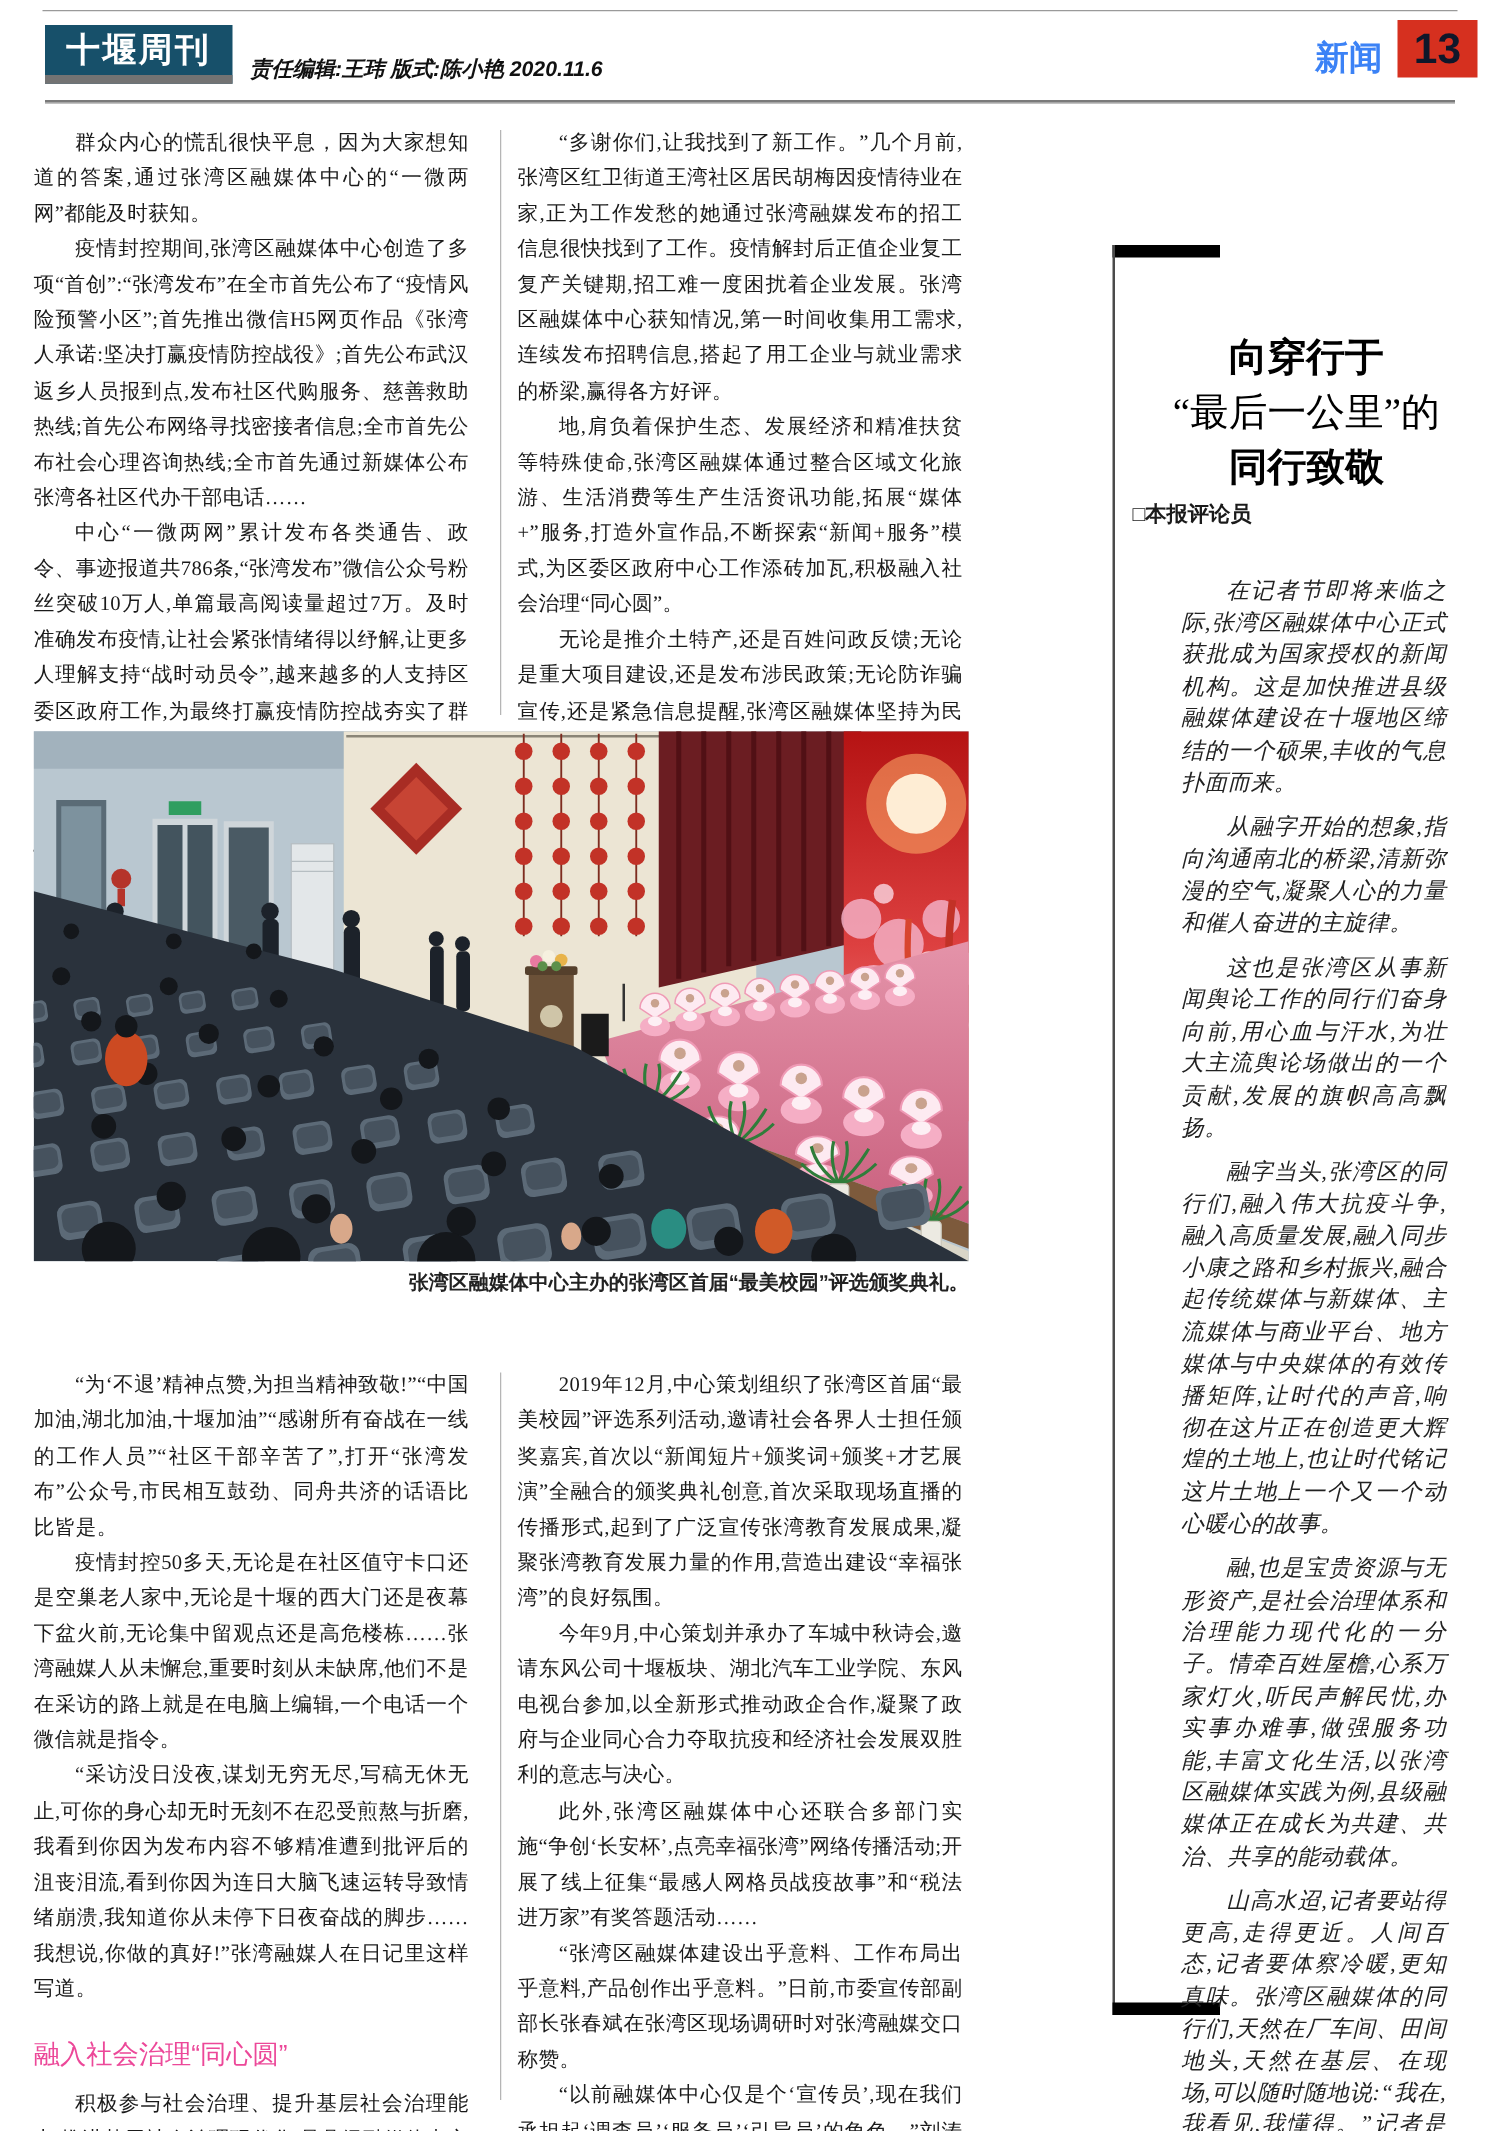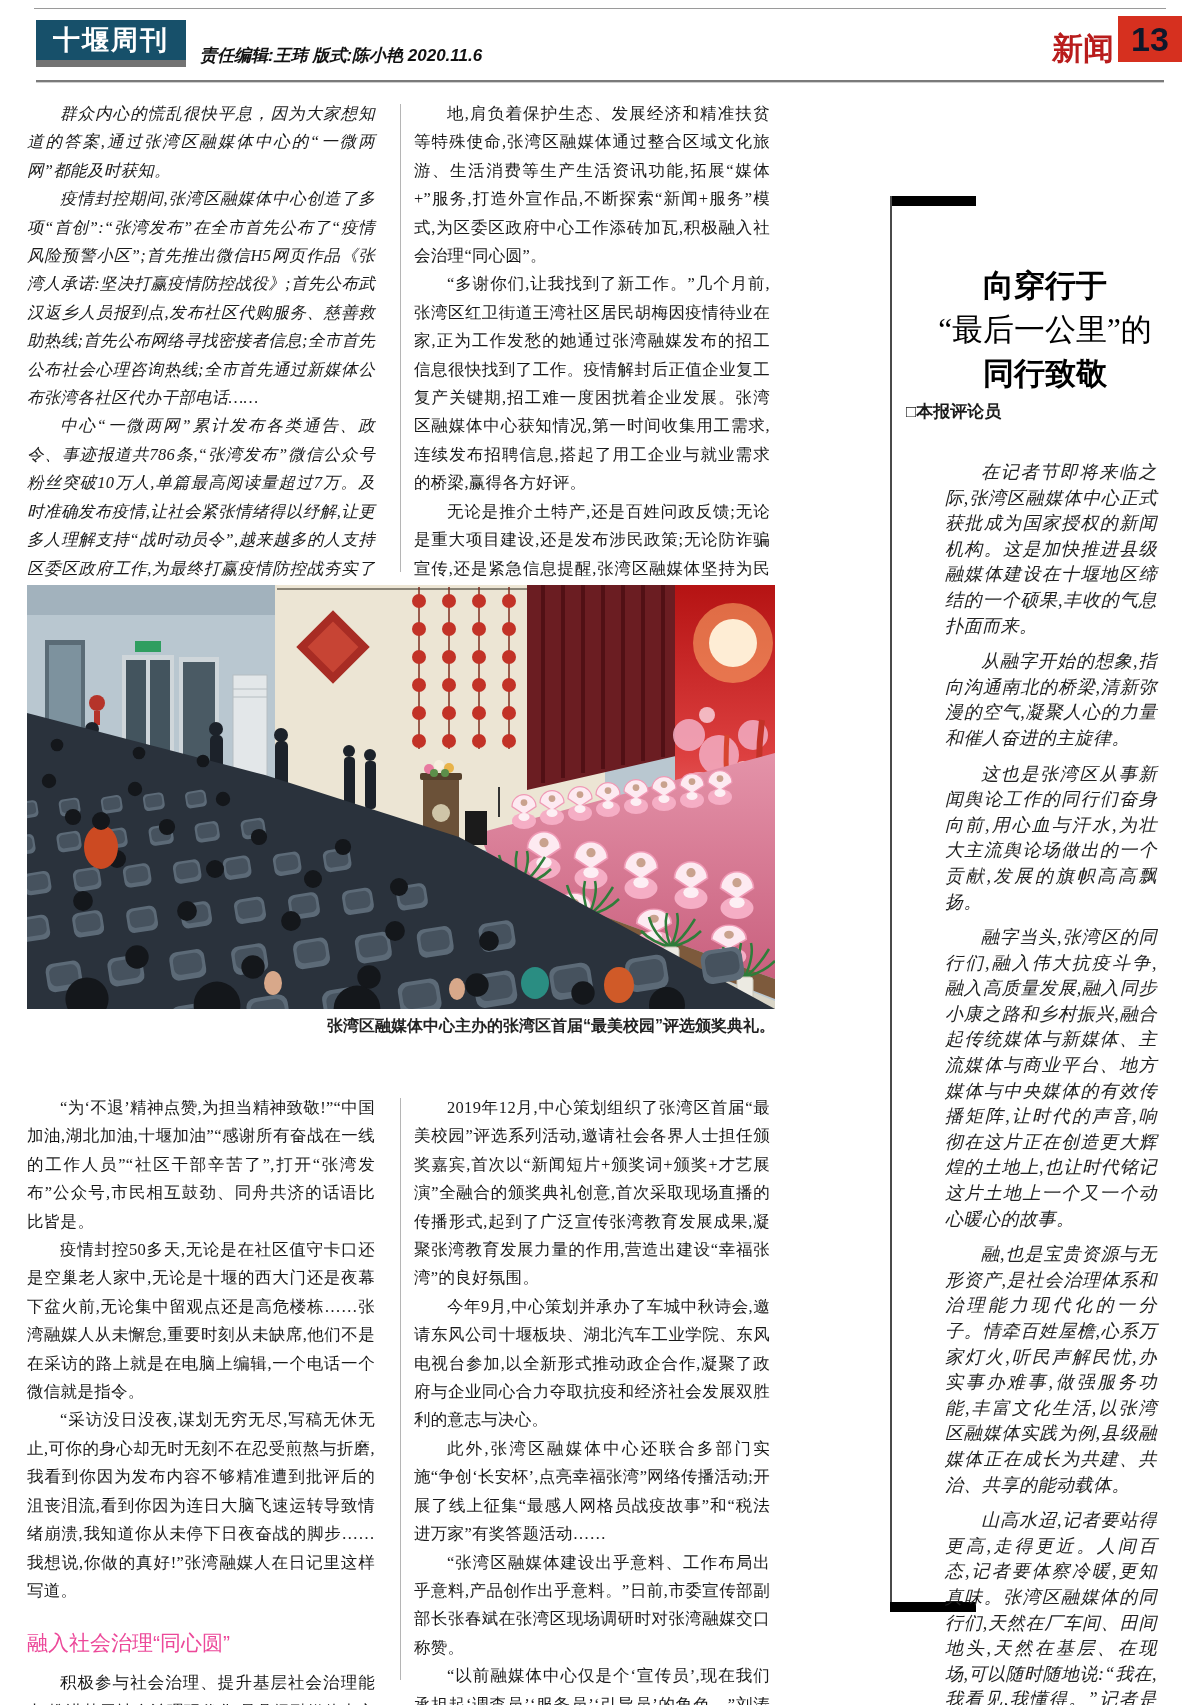--- a/index.html
+++ b/index.html
@@ -8,21 +8,21 @@
   .abs{position:absolute;}
   
   .topline{left:34px;top:8px;width:1132px;height:1px;background:#9a9a9a;}
   .masthead{left:36px;top:20px;width:150px;height:40px;background:#17506a;border-bottom:7px solid #737373;
             display:flex;align-items:center;justify-content:center;}
   .masthead span{color:#fff;font-weight:bold;font-size:27px;letter-spacing:2px;
             font-family:"Liberation Sans","DejaVu Sans",sans-serif;}
   .editorline{left:200px;top:44px;font-family:"Liberation Sans","DejaVu Sans",sans-serif;
             font-weight:bold;font-style:italic;font-size:17px;color:#111;}
   .sectionlabel{left:1052px;top:28px;font-family:"Liberation Sans","DejaVu Sans",sans-serif;
-            font-weight:bold;font-size:31px;color:#b91c1c;}
+            font-weight:bold;font-size:27px;color:#3b82f6;}
   .pagenumbox{left:1118px;top:16px;width:64px;height:46px;background:#d6301f;
             display:flex;align-items:center;justify-content:center;}
   .pagenumbox span{color:#0f172a;font-weight:bold;font-size:34px;font-family:"Liberation Sans","DejaVu Sans",sans-serif;}
   .headrule{left:36px;top:80px;width:1128px;height:2px;background:#7a7a7a;border-bottom:1px solid #cfcfcf;}
   
   .col{text-align:justify;}
   .body-p{margin:0;font-size:16.5px;line-height:28.4px;text-indent:2em;letter-spacing:.3px;}
   .vdiv{width:1px;background:#b5b5b5;}
   .subhead{margin:24px 0 12px 0;font-family:"Liberation Sans","DejaVu Sans",sans-serif;
            font-weight:normal;font-size:21px;text-indent:0;color:#ec4899;}
@@ -51,30 +51,30 @@
   <div class="abs masthead">
     <span>十堰周刊</span>
   </div>
   <div class="abs editorline">责任编辑:王玮  版式:陈小艳  2020.11.6</div>
   <div class="abs sectionlabel">新闻</div>
   <div class="abs pagenumbox">
     <span>13</span>
   </div>
   <div class="abs headrule"></div>
 
-  <div class="abs col" style="left:27px;top:100px;width:348px;font-style:italic;">
+  <div class="abs col" style="left:27px;top:100px;width:348px;">
     <p class="body-p">群众内心的慌乱很快平息，因为大家想知道的答案,通过张湾区融媒体中心的“一微两网”都能及时获知。</p>
     <p class="body-p">疫情封控期间,张湾区融媒体中心创造了多项“首创”:“张湾发布”在全市首先公布了“疫情风险预警小区”;首先推出微信H5网页作品《张湾人承诺:坚决打赢疫情防控战役》;首先公布武汉返乡人员报到点,发布社区代购服务、慈善救助热线;首先公布网络寻找密接者信息;全市首先公布社会心理咨询热线;全市首先通过新媒体公布张湾各社区代办干部电话……</p>
     <p class="body-p">中心“一微两网”累计发布各类通告、政令、事迹报道共786条,“张湾发布”微信公众号粉丝突破10万人,单篇最高阅读量超过7万。及时准确发布疫情,让社会紧张情绪得以纾解,让更多人理解支持“战时动员令”,越来越多的人支持区委区政府工作,为最终打赢疫情防控战夯实了群众基础。</p>
     <p class="body-p">“疫情期间,‘张湾发布’鼓励帮助我们走出暗黑时刻,也让我对这片土地有了更深厚的感情。”十堰郧府香油有限公司总经理徐军说。</p>
   </div>
   <div class="abs vdiv" style="left:400px;top:104px;height:468px;"></div>
   <div class="abs col" style="left:414px;top:100px;width:356px;">
+    <p class="body-p">“多谢你们,让我找到了新工作。”几个月前,张湾区红卫街道王湾社区居民胡梅因疫情待业在家,正为工作发愁的她通过张湾融媒发布的招工信息很快找到了工作。疫情解封后正值企业复工复产关键期,招工难一度困扰着企业发展。张湾区融媒体中心获知情况,第一时间收集用工需求,连续发布招聘信息,搭起了用工企业与就业需求的桥梁,赢得各方好评。</p>
     <p class="body-p">地,肩负着保护生态、发展经济和精准扶贫等特殊使命,张湾区融媒体通过整合区域文化旅游、生活消费等生产生活资讯功能,拓展“媒体+”服务,打造外宣作品,不断探索“新闻+服务”模式,为区委区政府中心工作添砖加瓦,积极融入社会治理“同心圆”。</p>
-    <p class="body-p">“多谢你们,让我找到了新工作。”几个月前,张湾区红卫街道王湾社区居民胡梅因疫情待业在家,正为工作发愁的她通过张湾融媒发布的招工信息很快找到了工作。疫情解封后正值企业复工复产关键期,招工难一度困扰着企业发展。张湾区融媒体中心获知情况,第一时间收集用工需求,连续发布招聘信息,搭起了用工企业与就业需求的桥梁,赢得各方好评。</p>
     <p class="body-p">无论是推介土特产,还是百姓问政反馈;无论是重大项目建设,还是发布涉民政策;无论防诈骗宣传,还是紧急信息提醒,张湾区融媒体坚持为民服务,践行媒体人的社会责任。</p>
     <p class="body-p">在服务民生基础上,张湾融媒体中心打造融媒体新品牌,传播张湾形象,讲好张湾故事。</p>
   </div>
 
   <div class="abs photo">
     <svg width="748" height="424" viewBox="0 0 748 424">
       <defs>
         <linearGradient id="gscreen" x1="0" y1="0" x2="0" y2="1">
           <stop offset="0" stop-color="#b51313"></stop>
             <stop offset=".55" stop-color="#dd4040"></stop>

